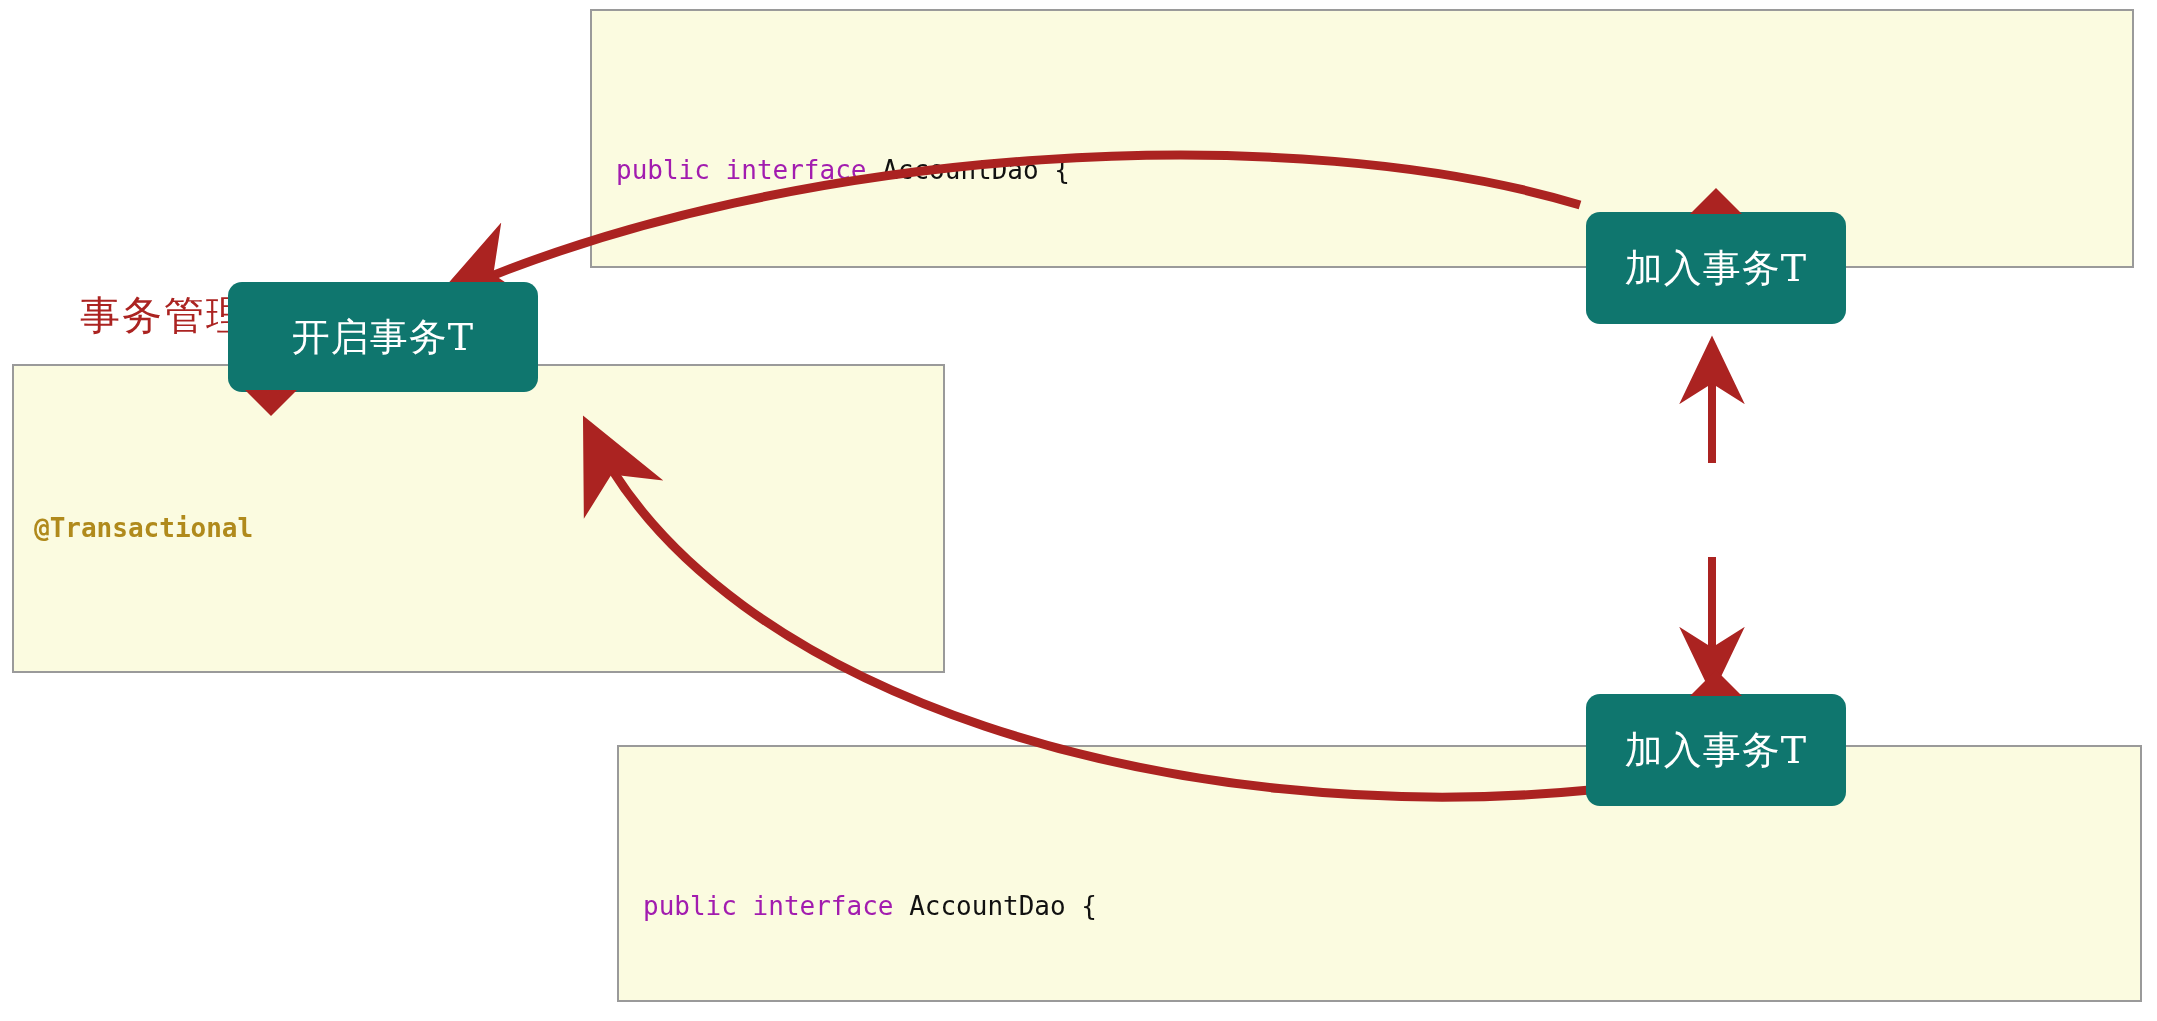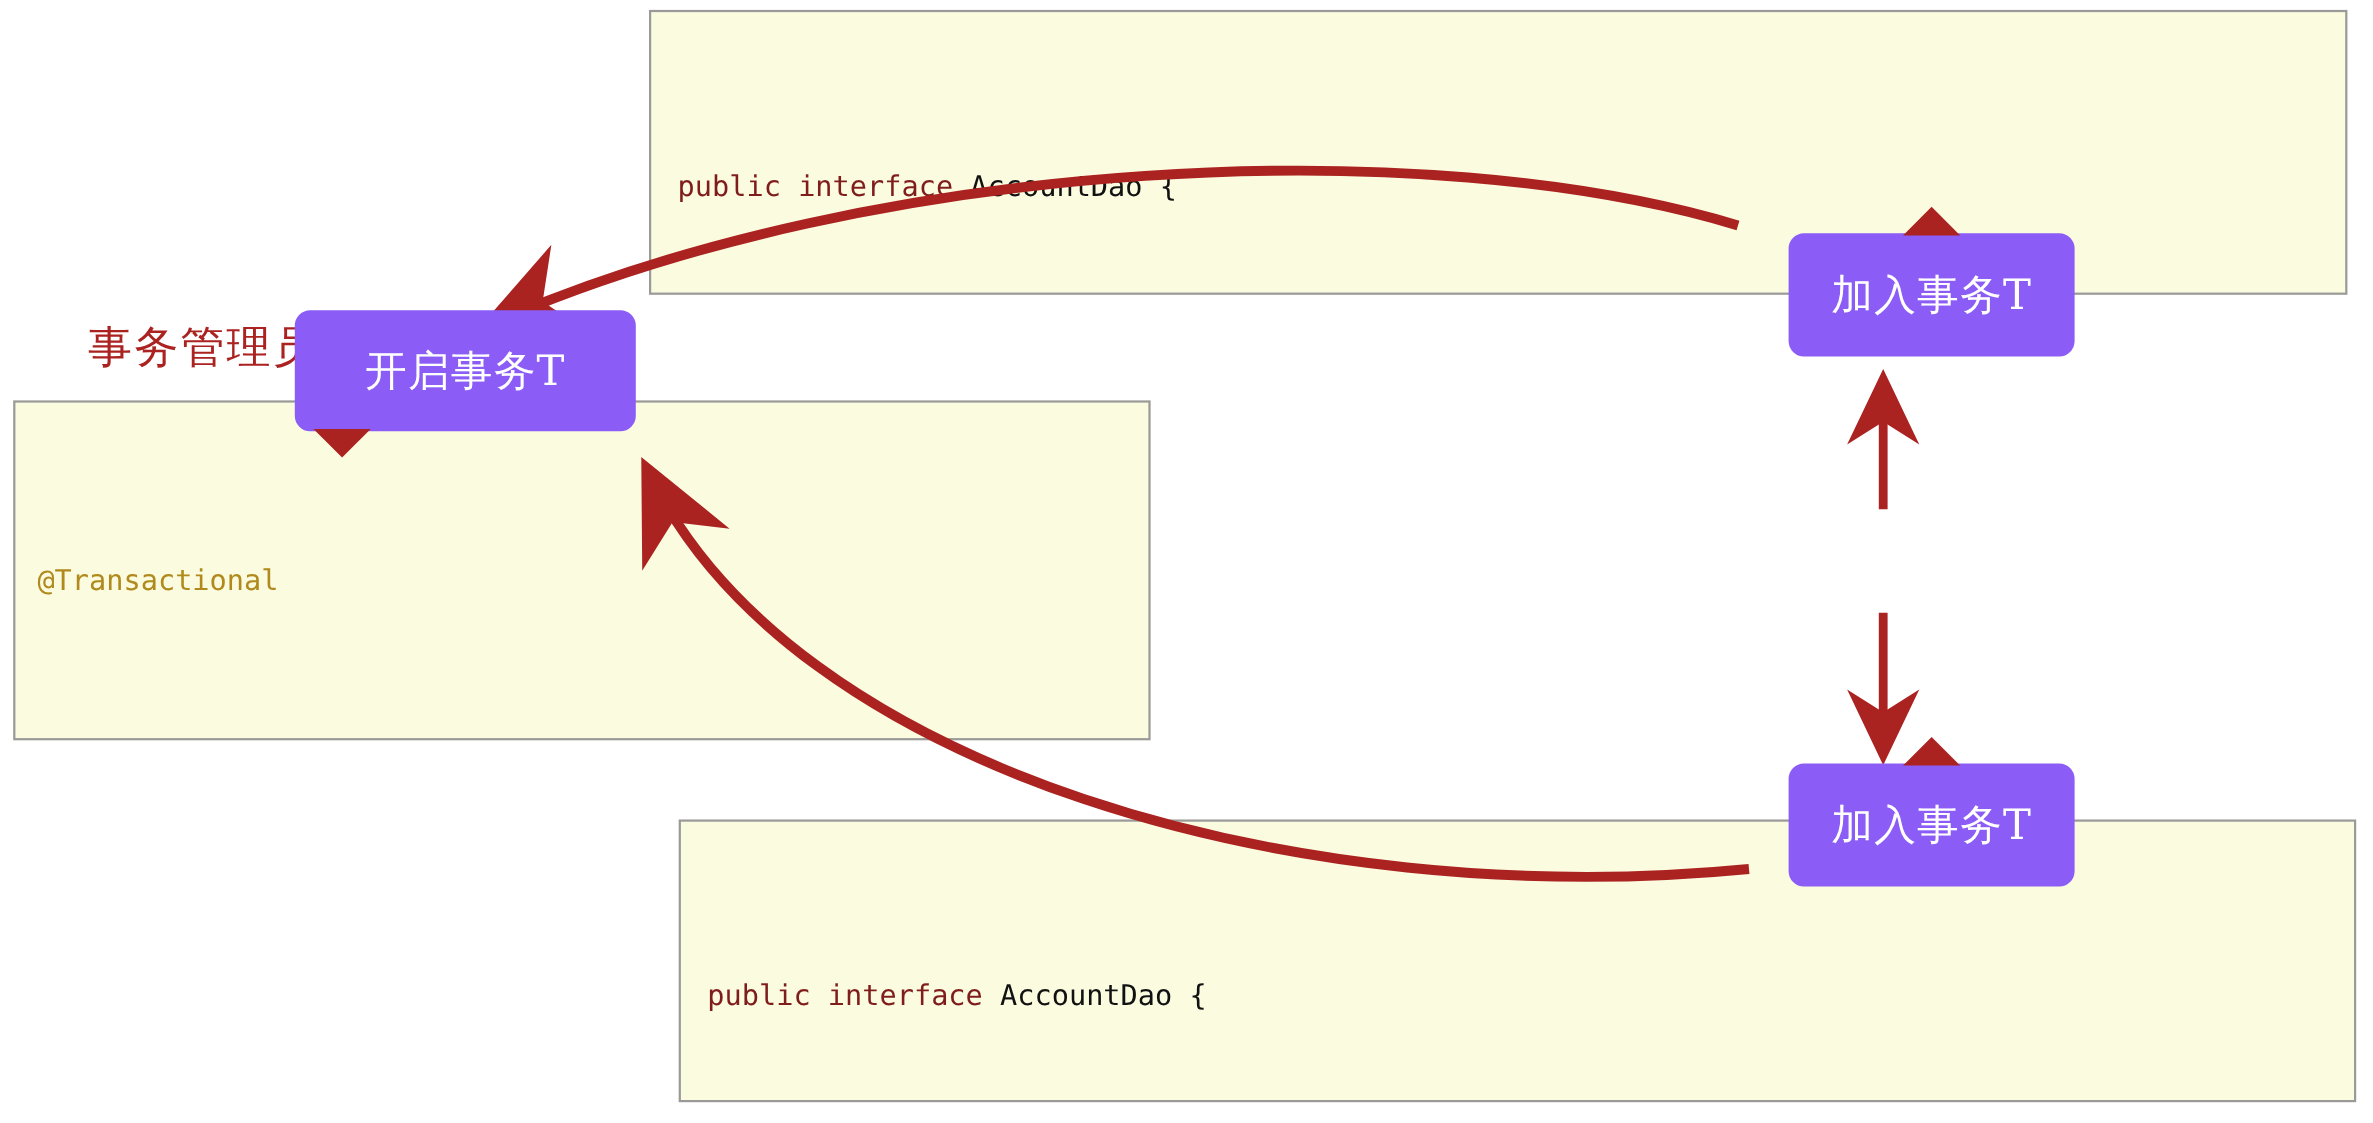--- a/index.html
+++ b/index.html
@@ -22,38 +22,37 @@
     font-size:26px;
     line-height:58px;
     white-space:pre;
     color:#111111;
     overflow:hidden;
     z-index:1;
   }
   .codebox .line{display:block;height:58px;}
 
   
-  .kw{color:#7f1d1d;}      
+  .kw{color:#a21caf;}      
   .ann{color:#b08a1c;}       
   .pln{color:#111111;}        
 
   
   .badge{
     position:absolute;
-    background:#8b5cf6;
+    background:#0f766e;
     color:#ffffff;
     border-radius:14px;
     display:flex;
     align-items:center;
     justify-content:center;
     font-family:"DejaVu Serif","Liberation Serif",serif;
     font-size:38px;
     letter-spacing:1px;
     z-index:6;
-    margin-left:40px;
   }
   .badge .tail{
     position:absolute;
     width:0;height:0;
     border-left:26px solid transparent;
     border-right:26px solid transparent;
   }
   .tail-up{top:-24px;left:50%;margin-left:-26px;border-bottom:26px solid #ab2321;}
   .tail-down{bottom:-24px;left:14%;margin-left:-26px;border-top:26px solid #ab2321;}
 
@@ -75,21 +74,21 @@
 
 <div id="stage">
 
   <div class="codebox" style="left:590px;top:9px;width:1544px;height:259px;padding:14px 0 0 24px;">
     <span class="line"><span class="kw">public</span> <span class="kw">interface</span> <span class="pln">AccountDao</span> <span class="pln">{</span></span>
     
     
     
   </div>
 
-  <div class="codebox" style="left:12px;top:364px;width:1034px;height:309px;padding:12px 0 0 20px;line-height:60px;">
+  <div class="codebox" style="left:12px;top:364px;width:933px;height:309px;padding:12px 0 0 20px;line-height:60px;font-weight:bold;">
     <span class="line" style="height:60px;"><span class="ann">@Transactional</span></span>
     
     
     
     
   </div>
 
   <div class="codebox" style="left:617px;top:745px;width:1525px;height:257px;padding:14px 16px 0 24px;">
     <span class="line"><span class="kw">public</span> <span class="kw">interface</span> <span class="pln">AccountDao</span> <span class="pln">{</span></span>
     

